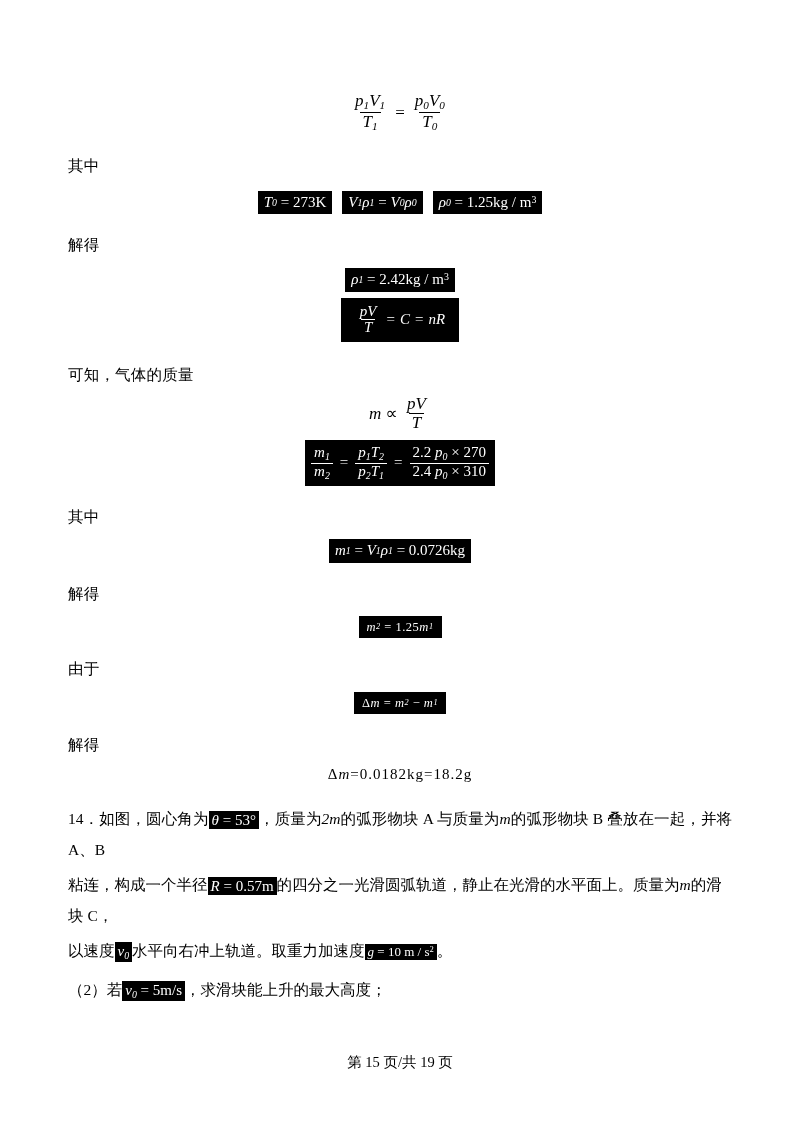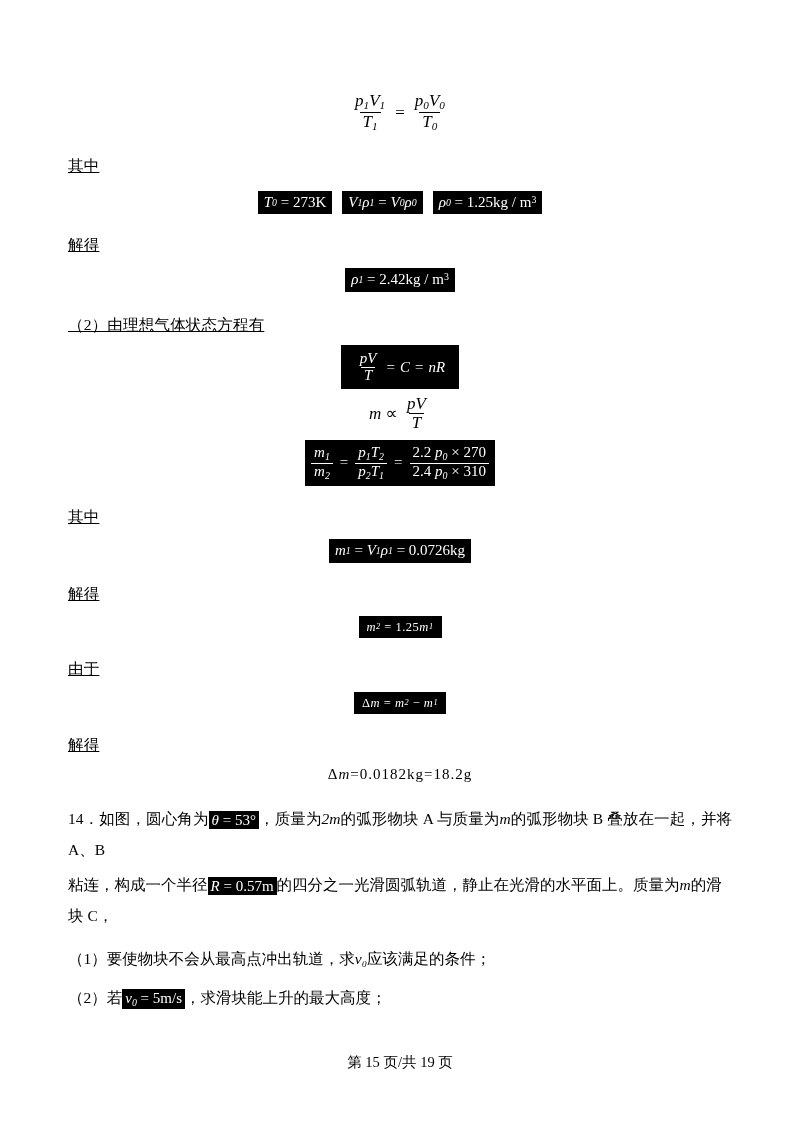--- a/index.html
+++ b/index.html
@@ -29,21 +29,20 @@
     top: 78px;
     width: 664px;
   }
 
   
   .para {
     font-size: 15.5px;
     line-height: 1.9;
     margin: 0 0 6px 0;
     letter-spacing: 0.2px;
-    text-decoration: underline;
   }
   .para.small-gap { margin-bottom: 2px; }
 
   .center-row {
     display: flex;
     justify-content: center;
     margin: 6px 0 6px 0;
   }
 
   
@@ -168,32 +167,32 @@
     </div>
 
     <div class="para" style="margin-top:16px;">解得</div>
 
     <div class="center-row" style="margin-top:8px;">
       <span class="chip">
         ρ<sub>1</sub>&nbsp;<span class="up">=</span>&nbsp;<span class="up">2.42kg / m<sup>3</sup></span>
       </span>
     </div>
 
-    <div class="para" style="margin-top:18px;">（2）由理想气体状态方程有</div>
 
     <div class="center-row" style="margin-top:6px;">
       <span class="chip" style="padding:6px 14px;">
         <span class="frac">
           <span class="num">pV</span>
           <span class="den">T</span>
         </span>
         <span class="eqsign">=</span> C <span class="eqsign">=</span> nR
       </span>
     </div>
 
+    <div class="para" style="margin-top:18px;">可知，气体的质量</div>
 
     <div class="center-row" style="margin-top:6px;">
       <span class="plain-formula">
         m&nbsp;<span class="up">∝</span>&nbsp;
         <span class="frac">
           <span class="num">pV</span>
           <span class="den">T</span>
         </span>
       </span>
     </div>
@@ -251,24 +250,24 @@
     </div>
 
     <div class="num-item" style="margin-top:20px;">
       <span>14．</span><span>如图，圆心角为</span><span class="inline-chip">θ <span class="up">= 53°</span></span><span>，质量为</span><i>2m</i><span>的弧形物块 A 与质量为</span><i>m</i><span>的弧形物块 B 叠放在一起，并将 A、B</span>
     </div>
 
     <div class="q-line">
       <span>粘连，构成一个半径</span><span class="inline-chip">R <span class="up">= 0.57m</span></span><span>的四分之一光滑圆弧轨道，静止在光滑的水平面上。质量为</span><i>m</i><span>的滑块 C，</span>
     </div>
 
-
-    <div class="q-line" style="margin-top:12px;">
-      <span>（1）要使物块不会从最高点冲出轨道，求</span><i>v₀</i><span>应该满足的条件；</span>
-    </div>
+    <div class="q-line">
+      <span>以速度</span><span class="inline-chip">v<sub>0</sub></span><span>水平向右冲上轨道。取重力加速度</span><span class="inline-chip tiny" style="font-size:13px;">g <span class="up">= 10 m / s<sup>2</sup></span></span><span>。</span>
+    </div>
+
 
     <div class="q-line" style="margin-top:8px;">
       <span>（2）若</span><span class="inline-chip">v<sub>0</sub> <span class="up">= 5m/s</span></span><span>，求滑块能上升的最大高度；</span>
     </div>
 
   </div>
 
   <div class="footer">第 15 页/共 19 页</div>
 </div>
 

